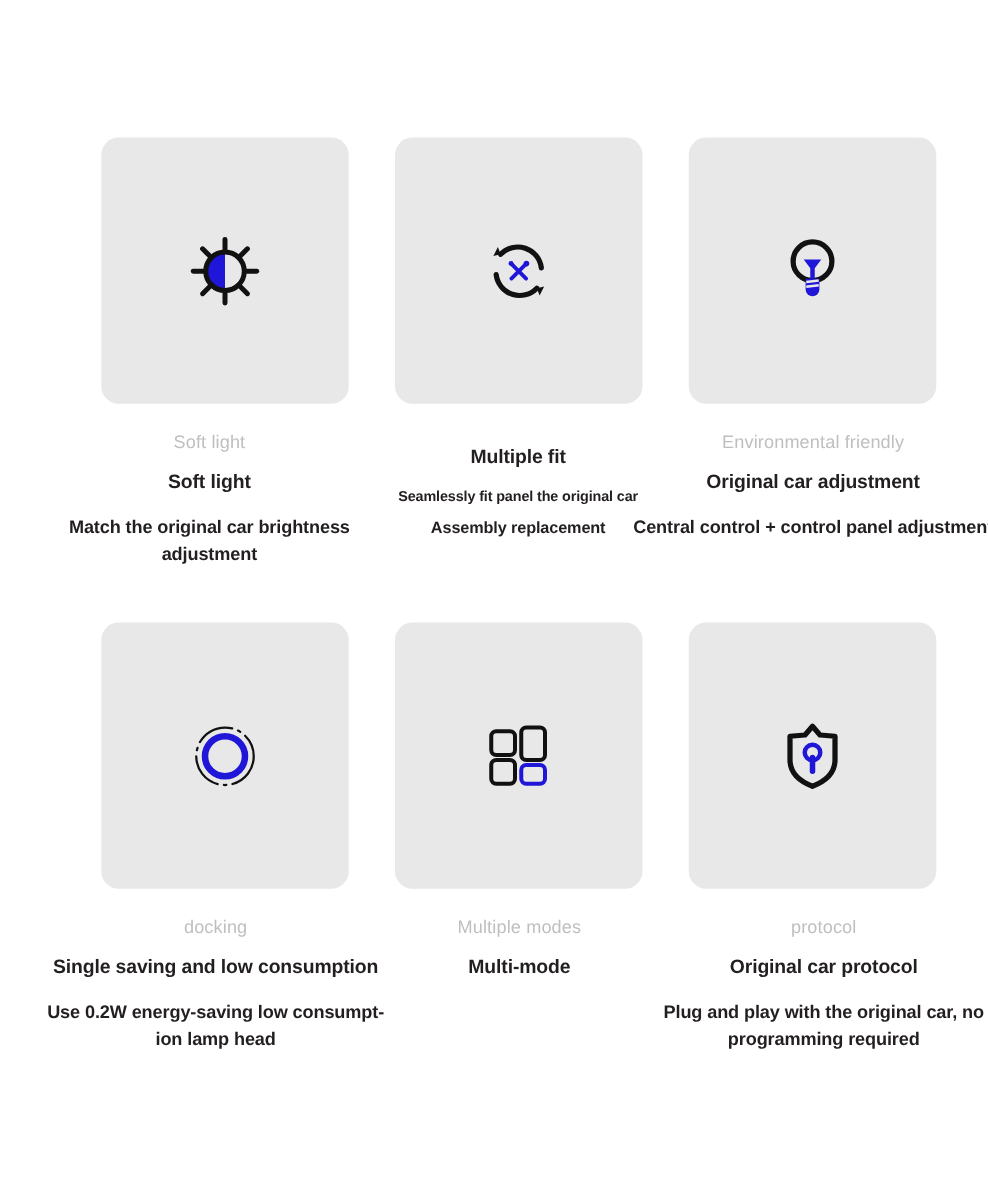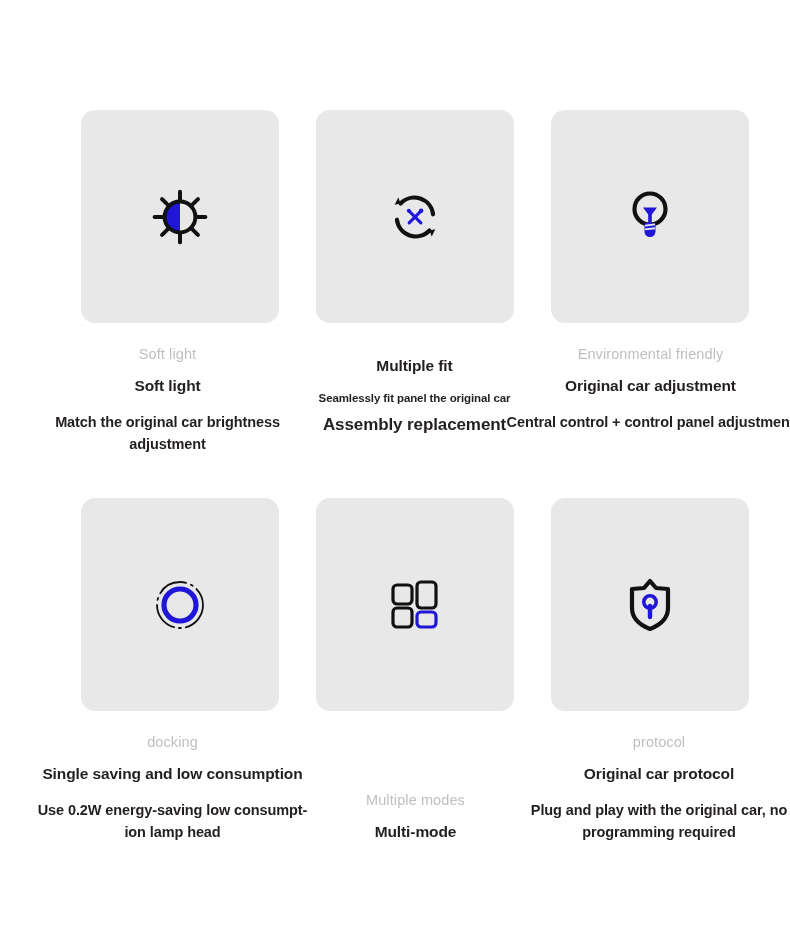--- a/index.html
+++ b/index.html
@@ -95,21 +95,21 @@
     letter-spacing: -0.1px;
   }
   .desc-small {
     font-size: 11.5px;
     font-weight: 700;
     color: #231f20;
     line-height: 1.4;
     letter-spacing: -0.1px;
   }
   .desc-line2 {
-    font-size: 17px;
+    font-size: 13px;
     font-weight: 700;
     color: #231f20;
     line-height: 1.5;
     margin-top: 6px;
     letter-spacing: -0.1px;
   }
 
   
   .f0 .texts { margin-left: -24px; }
   .f1 .texts { margin-left: 0px; }
@@ -215,21 +215,21 @@
             </svg>
           </span>
         </div>
         <div class="texts">
           <div class="eyebrow">docking</div>
           <div class="title">Single saving and low consumption</div>
           <div class="desc">Use 0.2W energy-saving low consumpt-ion lamp head</div>
         </div>
       </div>
 
-      <div class="feature f4" style="margin-left:2px;justify-content:space-between;">
+      <div class="feature f4" style="margin-left:2px;">
         <div class="card">
           <span class="icon-wrap">
             <svg width="52" height="50" viewBox="0 0 52 50">
               <rect x="4" y="5" width="19" height="19" rx="4" fill="none" stroke="#111111" stroke-width="3.2"></rect>
               <rect x="28" y="2" width="19" height="26" rx="4" fill="none" stroke="#111111" stroke-width="3.2"></rect>
               <rect x="4" y="28" width="19" height="19" rx="4" fill="none" stroke="#111111" stroke-width="3.2"></rect>
               <rect x="28" y="32" width="19" height="15" rx="4" fill="none" stroke="#1f16d8" stroke-width="3.2"></rect>
             </svg>
           </span>
         </div>

